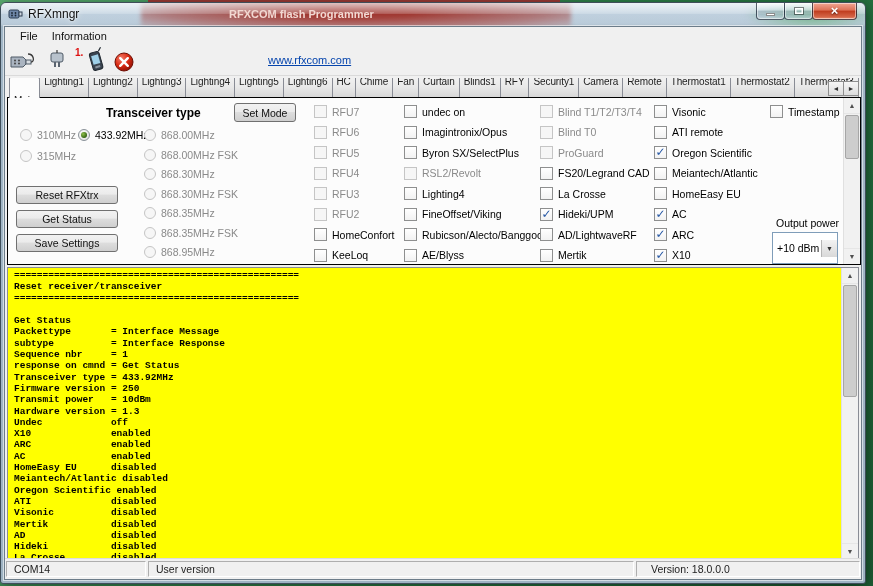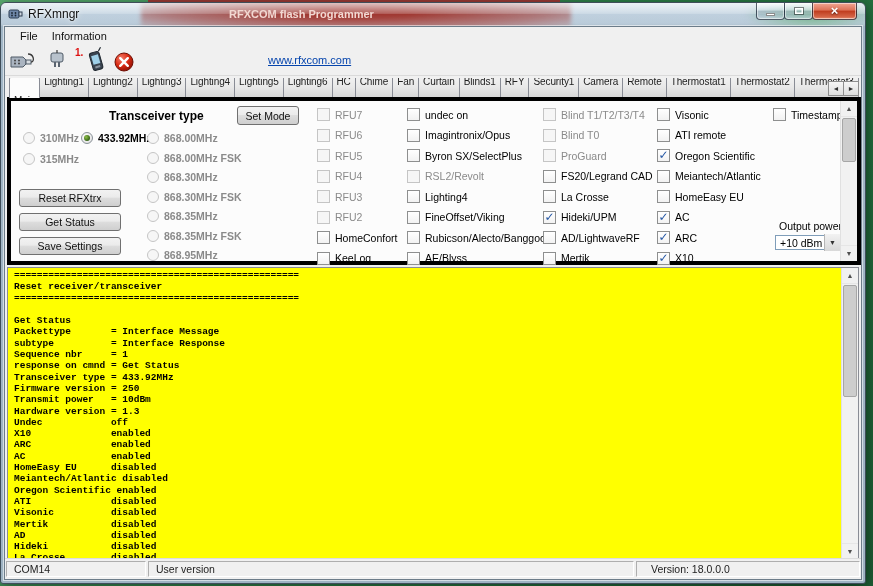--- a/index.html
+++ b/index.html
@@ -55,50 +55,50 @@
   .tabstrip{position:absolute;left:0;right:0;bottom:0;height:20px;display:flex;align-items:flex-end;overflow:hidden;padding-left:2px;}
   .tab{flex:0 0 auto;font-size:10px;letter-spacing:-.1px;padding:2px 4px 3px;height:25px;
        background:linear-gradient(180deg,#f4f4f4,#e8e8e8 55%,#d6d6d6);
        border:1px solid #898c95;border-bottom:none;border-radius:2px 2px 0 0;margin-right:-1px;color:#222;white-space:nowrap;}
   .tab.active{height:20px;background:#fcfcfc;z-index:2;padding-top:17px;}
   .tabscroll{position:absolute;right:0;bottom:2px;display:flex;z-index:3;}
   .tsbtn{width:16px;height:15px;border:1px solid #8e8e8e;margin-left:-1px;
          background:linear-gradient(#f6f6f6,#ddd);font-size:7px;display:flex;align-items:center;justify-content:center;color:#333;}
 
   
-  .panel{position:absolute;top:70px;left:2px;right:0;height:168px;background:#fcfcfc;border:4px solid #000000;}
+  .panel{position:absolute;top:70px;left:2px;right:0;height:168px;background:#fcfcfc;border:1px solid #000000;}
   .group-title{position:absolute;left:98px;top:8px;font-size:12px;font-weight:bold;color:#000;}
   .btn{font-size:10.5px;color:#111;border:1px solid #707070;border-radius:3px;
        background:linear-gradient(180deg,#f2f2f2,#ebebeb 45%,#dddddd 50%,#cfcfcf);cursor:default;}
   .setmode{position:absolute;left:226px;top:5px;width:62px;height:19px;}
   .btn-col{position:absolute;left:8px;top:88px;display:flex;flex-direction:column;gap:6px;}
   .btn-col .btn{width:102px;height:18px;}
 
   .radio-col{position:absolute;display:flex;flex-direction:column;}
   .col-a{left:12px;top:31px;gap:9px;}
   .col-433{left:70px;top:31px;}
   .col-b{left:136px;top:31px;gap:7.5px;}
-  .radio-row{display:flex;align-items:center;height:12px;font-weight:bold;}
+  .radio-row{display:flex;align-items:center;height:12px;}
   .radio{width:12px;height:12px;border-radius:50%;border:1px solid #8a9299;
          background:radial-gradient(circle at 40% 35%,#fff,#dcdcdc);position:relative;flex:0 0 auto;}
   .radio.sel::after{content:'';position:absolute;inset:2px;border-radius:50%;
          background:radial-gradient(circle at 35% 35%,#8fc04a,#2e5d12 75%);}
   .radio-row.disabled .radio{border-color:#c5c5c5;background:#f6f6f6;}
   .ctl-label{font-size:10.5px;margin-left:5px;color:#000;white-space:nowrap;}
   .disabled .ctl-label{color:#8a8a8a;}
 
   .proto-col{position:absolute;top:7px;display:flex;flex-direction:column;gap:7.5px;}
   .pc1{left:306px;} .pc2{left:396px;} .pc3{left:532px;} .pc4{left:646px;} .pc5{left:762px;}
   .check-row{display:flex;align-items:center;height:13px;}
   .checkbox{width:13px;height:13px;border:1px solid #8e8f8f;background:linear-gradient(#fff,#f2f2f2);
             flex:0 0 auto;font-size:12px;line-height:11px;color:#2456a4;font-weight:bold;text-align:center;overflow:visible;}
   .check-row.disabled .checkbox{border-color:#c5c5c5;background:#f6f6f6;}
 
   .op-label{position:absolute;left:768px;top:119px;font-size:10.5px;color:#000;}
-  .select{position:absolute;left:764px;top:134px;width:66px;height:15px;border:1px solid #7f9db9;background:#fff;display:flex;align-items:center;}
+  .select{position:absolute;left:764px;top:134px;width:66px;height:32px;border:1px solid #7f9db9;background:#fff;display:flex;align-items:center;}
   .sel-val{flex:1;font-size:10.5px;padding-left:4px;}
   .sel-btn{width:16px;height:17px;background:linear-gradient(#f2f2f2,#d9d9d9);border-left:1px solid #b5b5b5;
            font-size:7px;display:flex;align-items:center;justify-content:center;color:#333;}
 
   
   .vscroll{position:absolute;right:0;top:0;bottom:0;width:17px;background:#f1f1f1;border-left:1px solid #e0e0e0;}
   .sbtn{position:absolute;left:0;right:0;height:16px;display:flex;align-items:center;justify-content:center;font-size:7px;color:#505050;background:#f1f1f1;}
   .sbtn.up{top:0;border-bottom:1px solid #e6e6e6;}
   .sbtn.down{bottom:0;border-top:1px solid #e6e6e6;}
   .sthumb{position:absolute;left:1px;right:1px;background:#cdcdcd;border:1px solid #a6a6a6;border-radius:2px;}

